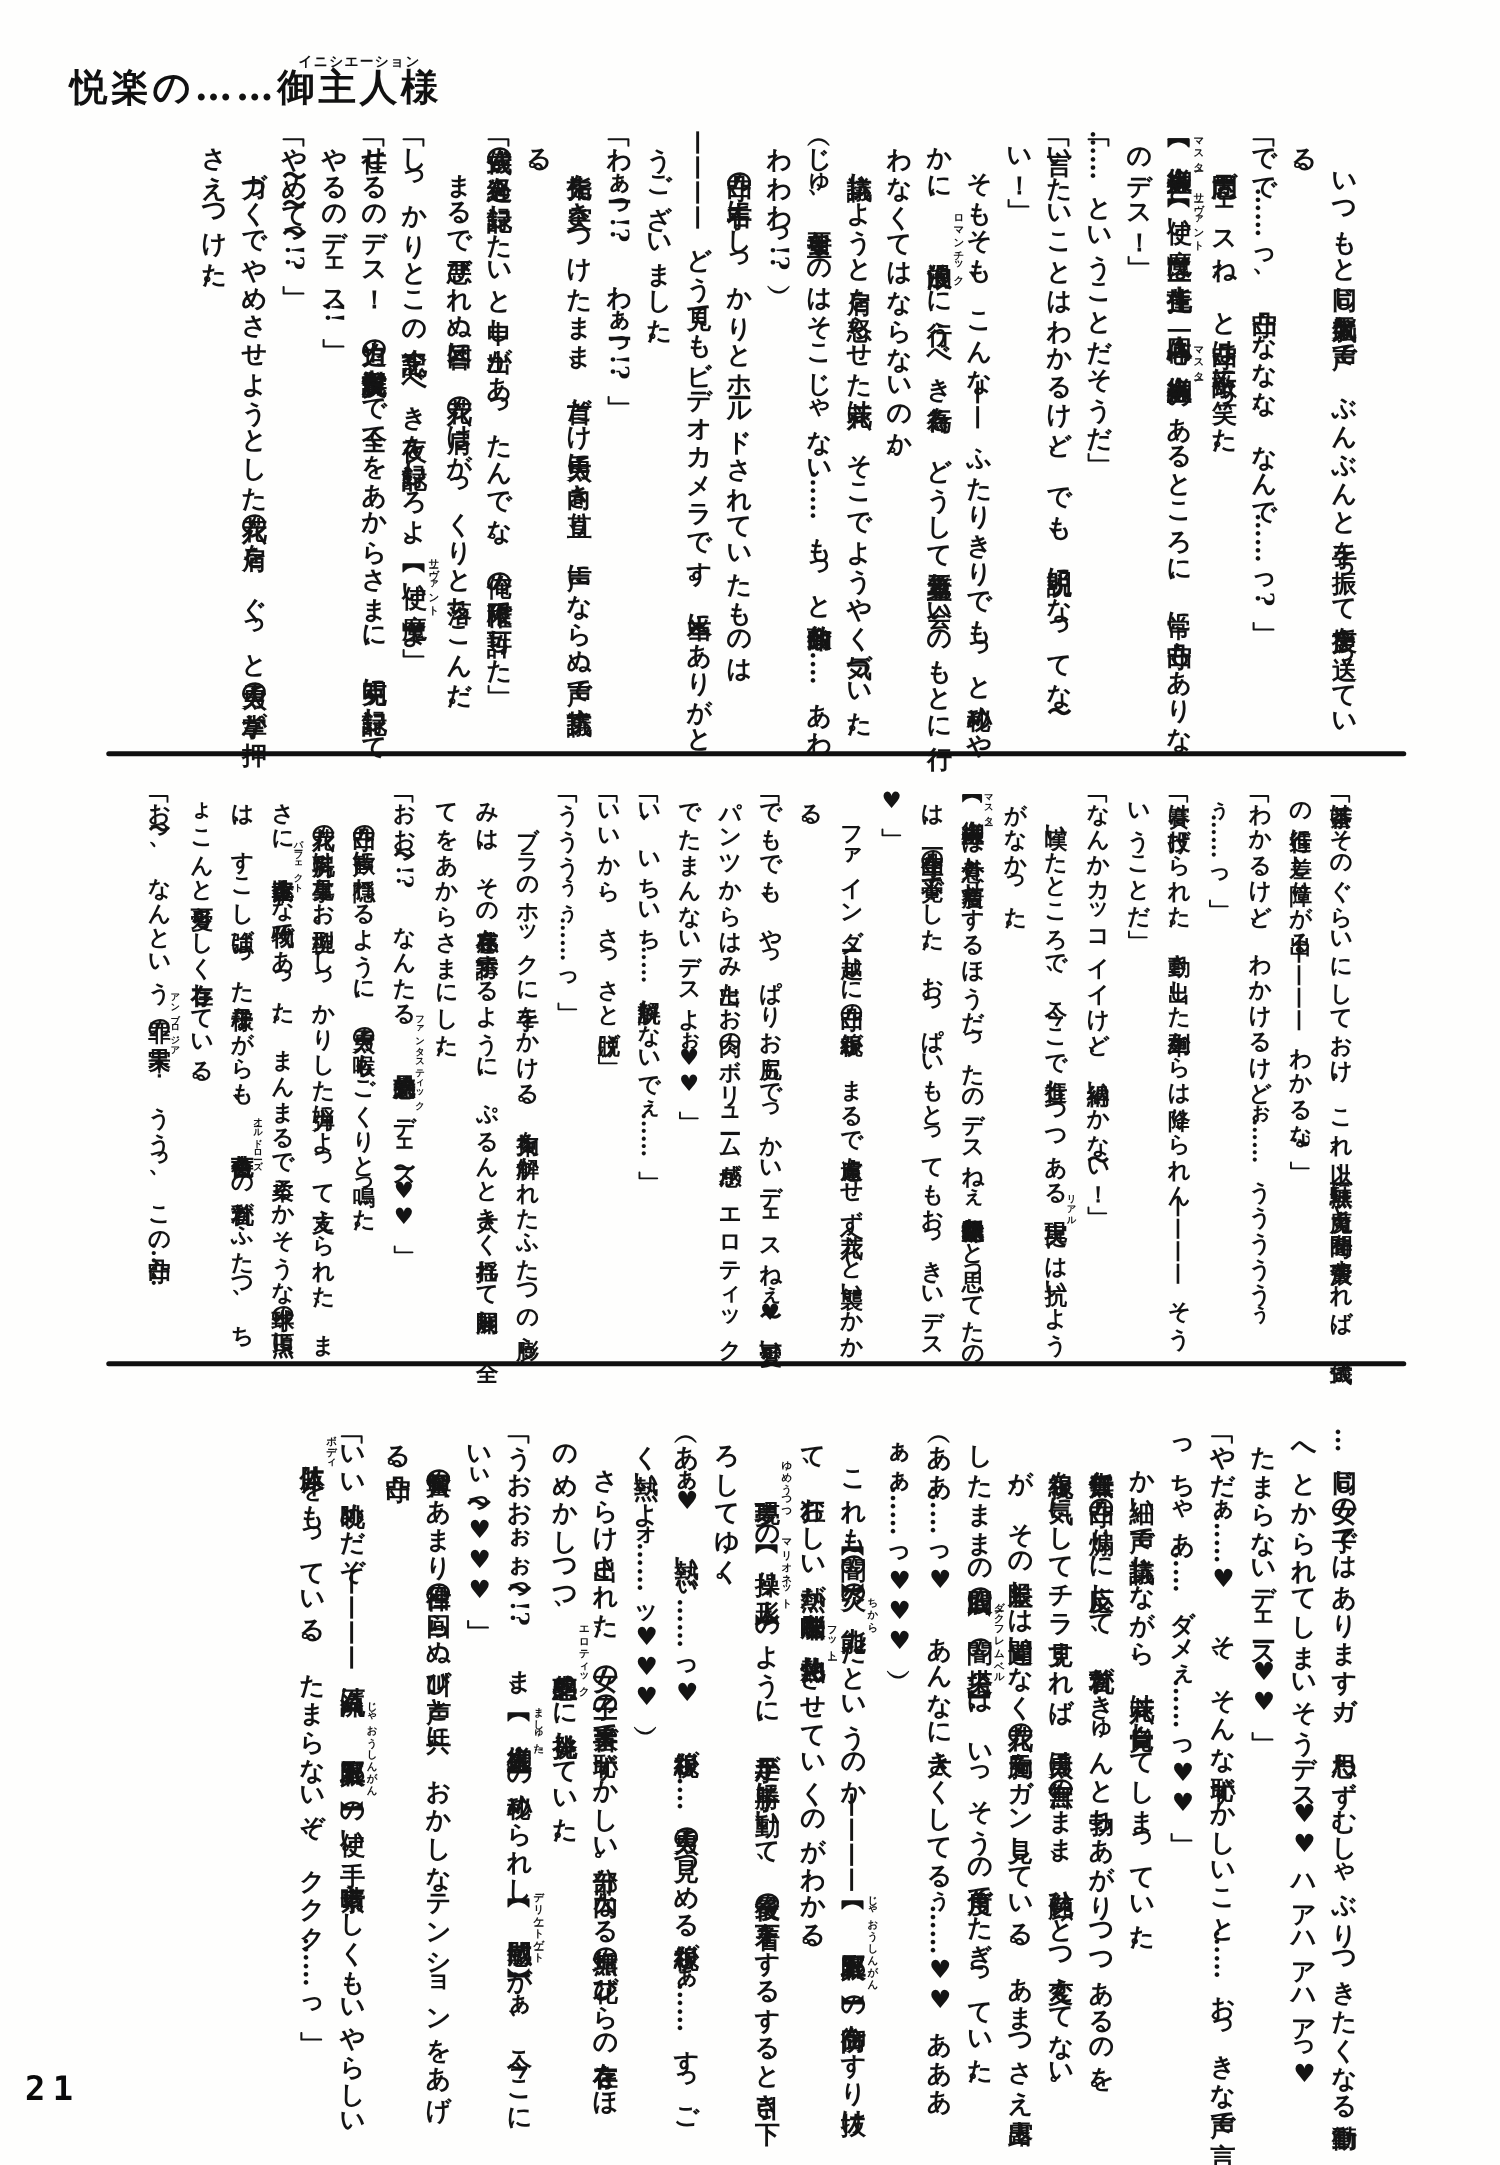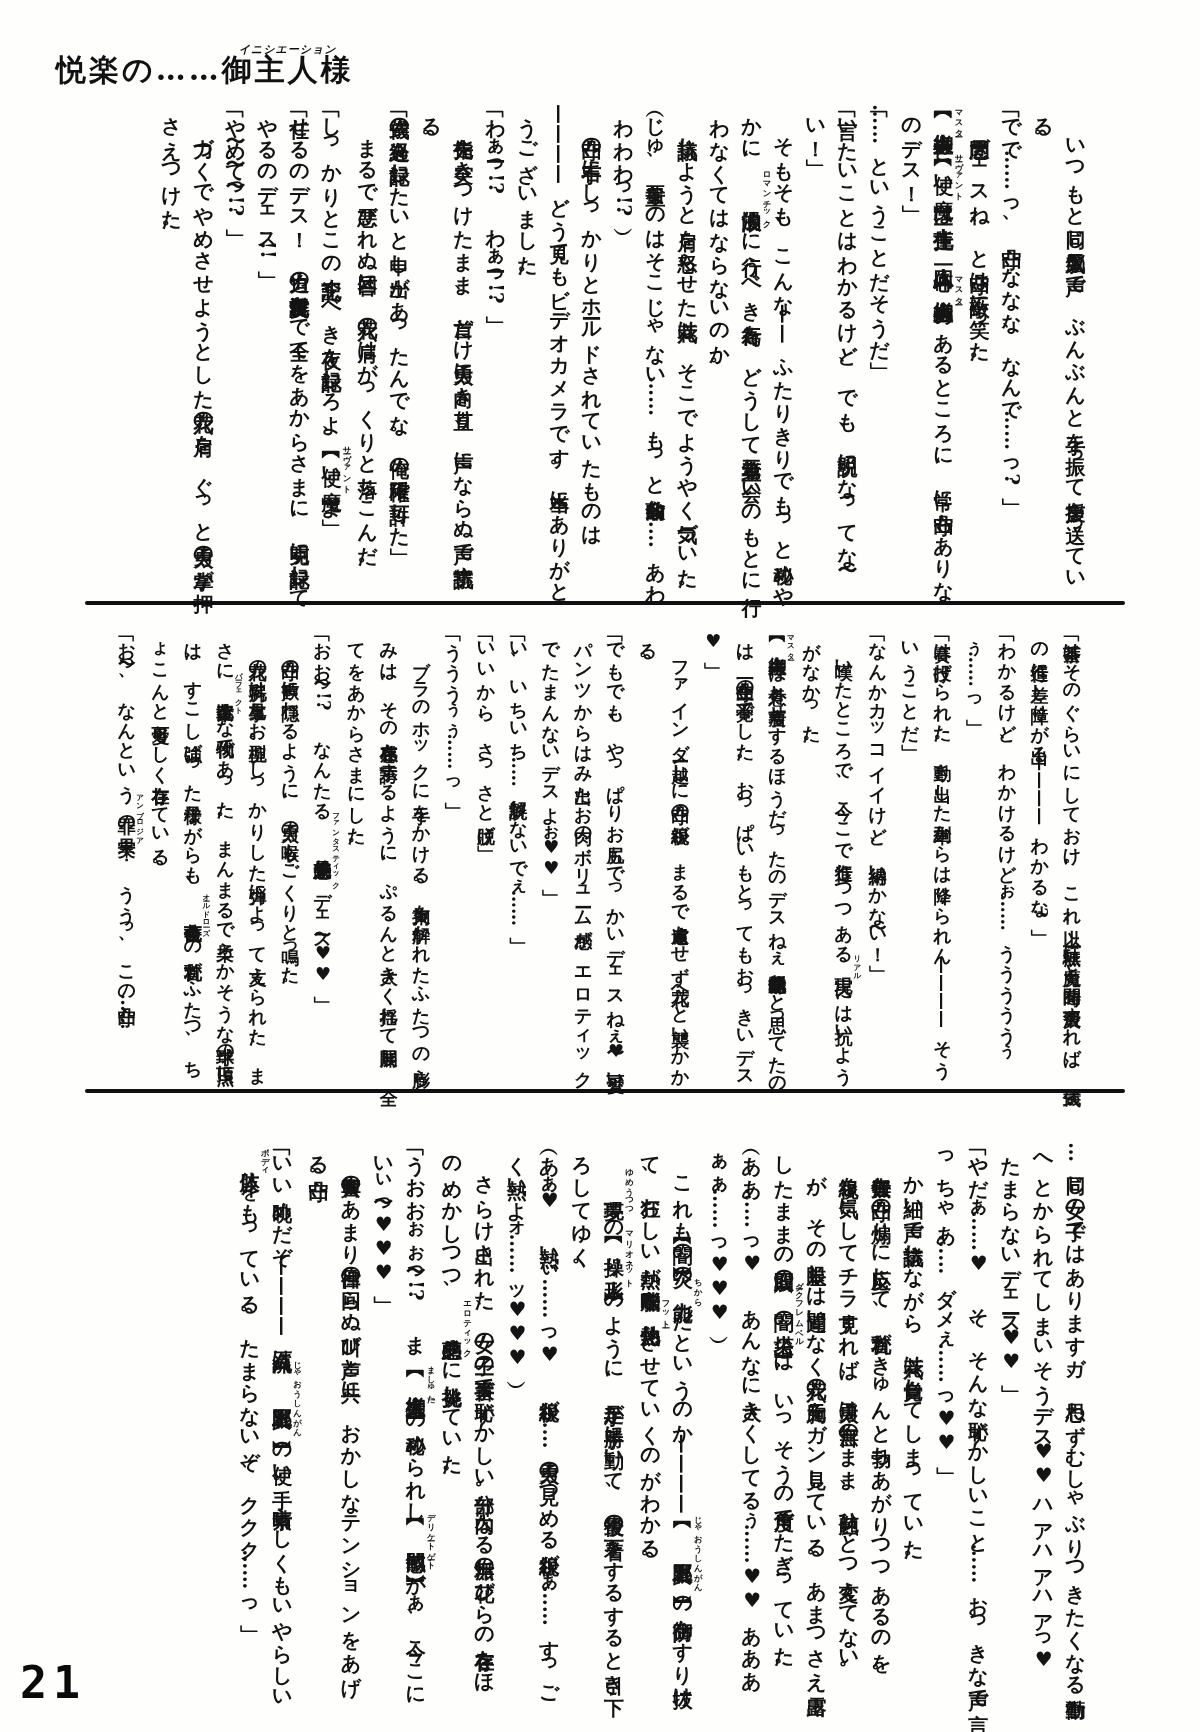--- a/index.html
+++ b/index.html
@@ -12,21 +12,21 @@
     overflow:hidden;
   }
   #page{position:absolute;inset:0;background:#fefefd;}
 
   
   #title{
     position:absolute;left:56px;top:24px;
     font-size:30px;font-weight:bold;letter-spacing:3px;
     white-space:nowrap;
   }
-  #title rt{font-size:11px;letter-spacing:1px;font-weight:bold;font-style:italic;}
+  #title rt{font-size:11px;letter-spacing:1px;font-weight:bold;}
 
   
   .band{
     position:absolute;
     writing-mode:vertical-rl;
     text-orientation:mixed;
     font-weight:bold;
     color:#141414;
   }
   .band p{margin:0;padding:0;}
@@ -47,21 +47,21 @@
     position:absolute;left:85px;width:1040px;height:4px;
     background:#101010;border-radius:2px;
   }
   #rule1{top:601px;}
   #rule2{top:1089px;}
 
   
   #page-number{
     position:absolute;left:20px;top:1656px;
     font-family:"DejaVu Sans Mono","Liberation Mono",monospace;
-    font-weight:bold;font-size:45px;letter-spacing:6px;
+    font-weight:bold;font-size:27px;letter-spacing:6px;
     color:#0a0a0a;
   }
 </style>
 </head>
 <body>
 
 <div id="page">
 
   <h1 id="title">悦楽の……<ruby><span>御主人様</span><rt>イニシエーション</rt></ruby></h1>
 

